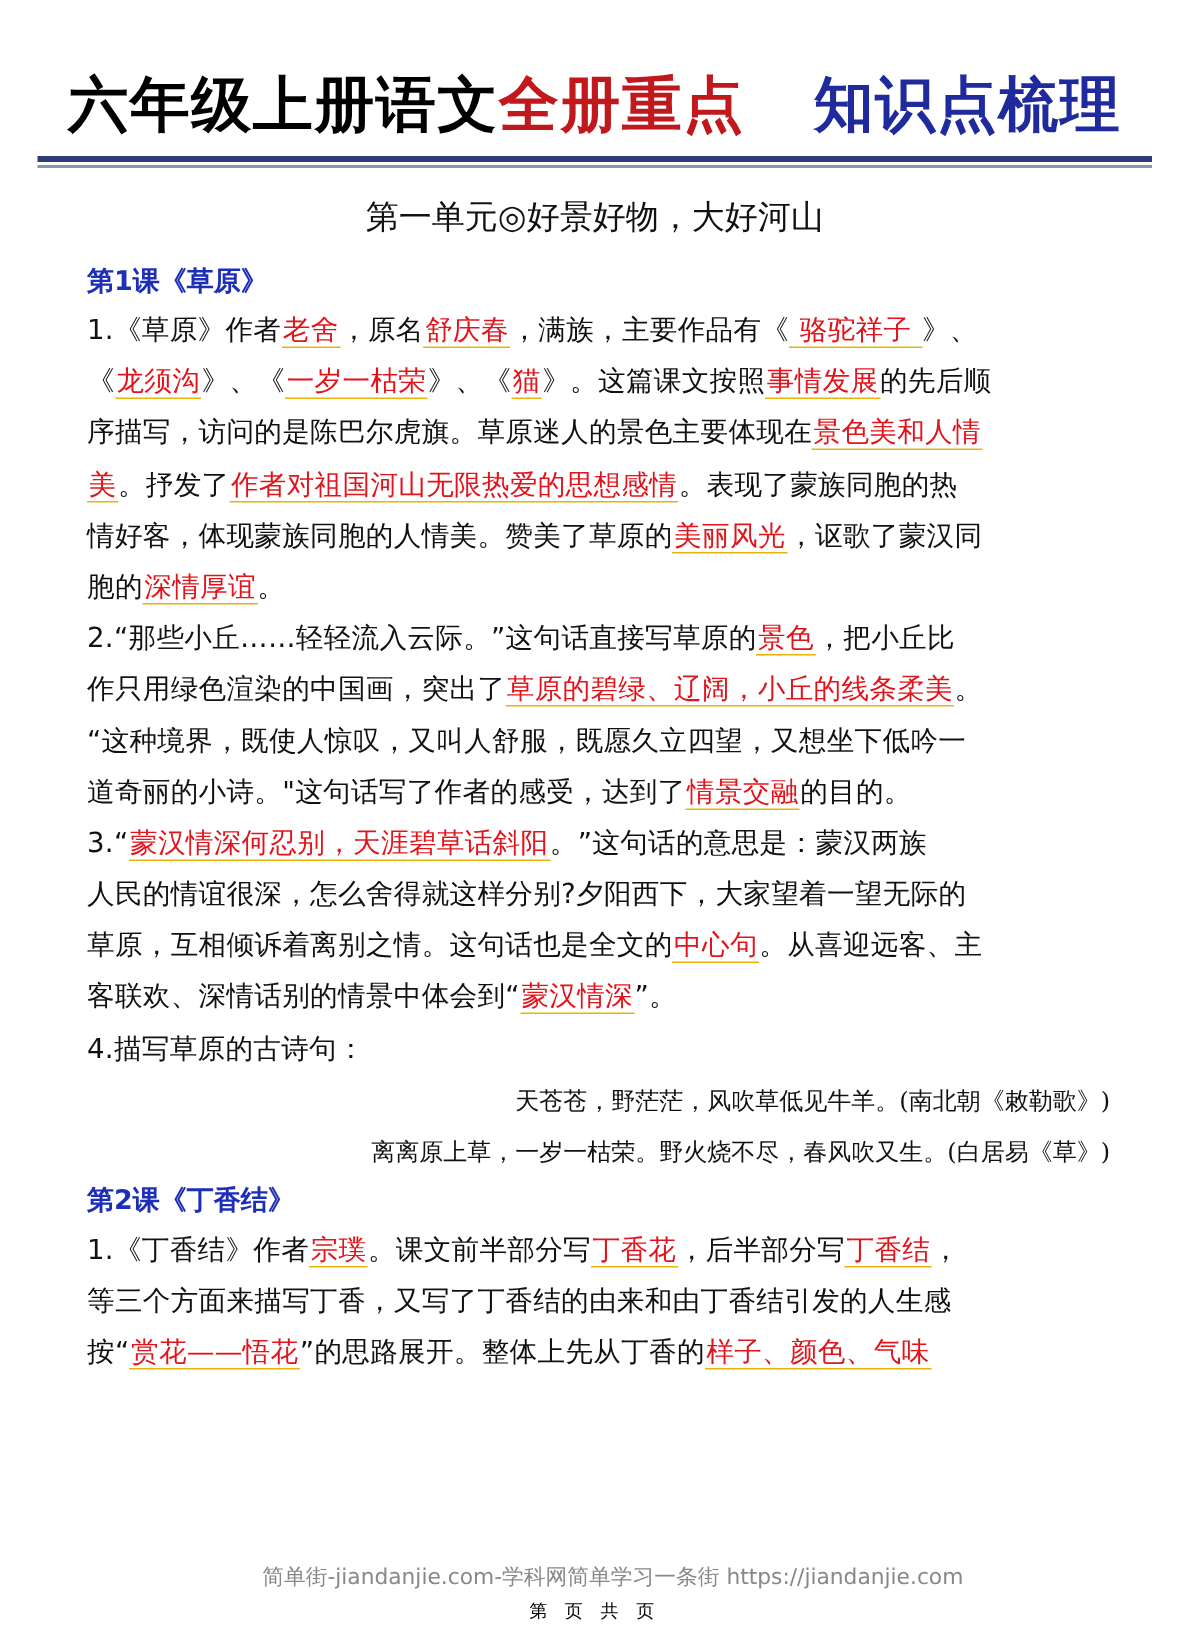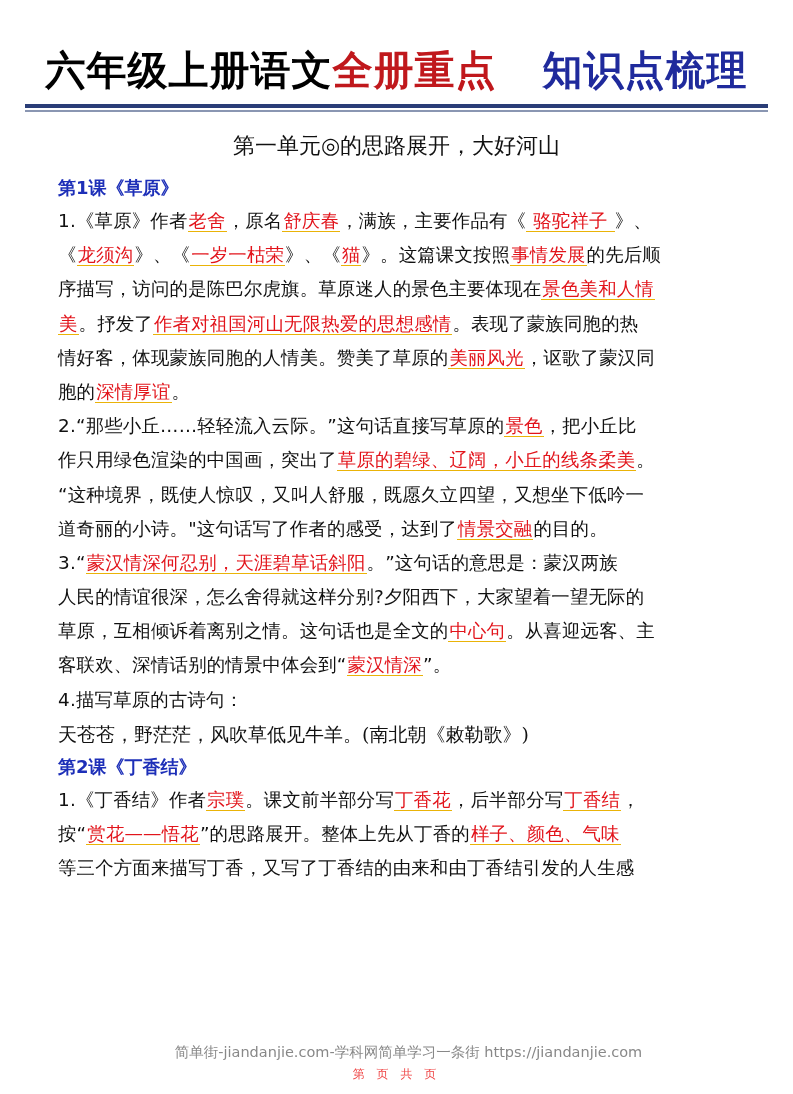--- a/index.html
+++ b/index.html
@@ -11,57 +11,58 @@
   .title .c-black { color: #000; }
   .title .c-red { color: #c0181c; }
   .title .c-blue { color: #1f2a9c; margin-left: 46px; }
   .rule1 { position: absolute; left: 25px; width: 743px; top: 104px; height: 4px; background: #2a3d77; }
   .rule2 { position: absolute; left: 25px; width: 743px; top: 110px; height: 2px; background: #8a96b2; }
   .unit { position: absolute; top: 128px; left: 0; width: 793px; text-align: center;
           font-family: "DejaVu Serif", "Liberation Serif", serif; font-size: 22px; line-height: 36px; color: #111; }
   .content { position: absolute; left: 58px; top: 172px; width: 682px; }
   .lesson { color: #1d2fb8; font-weight: bold; font-size: 18px; line-height: 32px; height: 32px; }
   .line { font-size: 18.4px; line-height: 34.2px; height: 34.2px; white-space: nowrap; letter-spacing: 0.2px; }
-  .poem { font-family: "DejaVu Serif", "Liberation Serif", serif; font-size: 19px; line-height: 34px; height: 34px; white-space: nowrap; }
+  .poem { font-family: "DejaVu Serif", "Liberation Serif", serif; font-size: 16px; line-height: 34px; height: 34px; white-space: nowrap; text-align: right; }
   .hl { color: #e2141b; font-family: "DejaVu Serif", "Liberation Serif", serif;
         border-bottom: 1px solid #eab308; padding: 0 1px; }
   .footer { position: absolute; top: 1042px; left: 12px; width: 793px; text-align: center;
             color: #888; font-size: 14.5px; line-height: 20px; }
   .pager { position: absolute; top: 1066px; left: 0; width: 793px; text-align: center;
-           color: #ef4444; font-size: 12px; letter-spacing: 4px; }
+           color: #000000; font-size: 12px; letter-spacing: 4px; }
 </style>
 </head>
 <body>
 
 <div class="title">
   <span class="c-black">六年级上册语文</span><span class="c-red">全册重点</span><span class="c-blue">知识点梳理</span>
 </div>
 <div class="rule1"></div>
 <div class="rule2"></div>
 
-<div class="unit">第一单元◎的思路展开，大好河山</div>
+<div class="unit">第一单元◎好景好物，大好河山</div>
 
 <div class="content" id="content">
     <div class="lesson">第1课《草原》</div>
     <div class="line"><span>1.《草原》作者</span><span class="hl">老舍</span><span>，原名</span><span class="hl">舒庆春</span><span>，满族，主要作品有《</span><span class="hl"> 骆驼祥子 </span><span>》、</span></div>
     <div class="line"><span>《</span><span class="hl">龙须沟</span><span>》、《</span><span class="hl">一岁一枯荣</span><span>》、《</span><span class="hl">猫</span><span>》。这篇课文按照</span><span class="hl">事情发展</span><span>的先后顺</span></div>
     <div class="line"><span>序描写，访问的是陈巴尔虎旗。草原迷人的景色主要体现在</span><span class="hl">景色美和人情</span></div>
     <div class="line"><span class="hl">美</span><span>。抒发了</span><span class="hl">作者对祖国河山无限热爱的思想感情</span><span>。表现了蒙族同胞的热</span></div>
     <div class="line"><span>情好客，体现蒙族同胞的人情美。赞美了草原的</span><span class="hl">美丽风光</span><span>，讴歌了蒙汉同</span></div>
     <div class="line"><span>胞的</span><span class="hl">深情厚谊</span><span>。</span></div>
     <div class="line"><span>2.“那些小丘……轻轻流入云际。”这句话直接写草原的</span><span class="hl">景色</span><span>，把小丘比</span></div>
     <div class="line"><span>作只用绿色渲染的中国画，突出了</span><span class="hl">草原的碧绿、辽阔，小丘的线条柔美</span><span>。</span></div>
     <div class="line"><span>“这种境界，既使人惊叹，又叫人舒服，既愿久立四望，又想坐下低吟一</span></div>
     <div class="line"><span>道奇丽的小诗。"这句话写了作者的感受，达到了</span><span class="hl">情景交融</span><span>的目的。</span></div>
     <div class="line"><span>3.“</span><span class="hl">蒙汉情深何忍别，天涯碧草话斜阳</span><span>。”这句话的意思是：蒙汉两族</span></div>
     <div class="line"><span>人民的情谊很深，怎么舍得就这样分别?夕阳西下，大家望着一望无际的</span></div>
     <div class="line"><span>草原，互相倾诉着离别之情。这句话也是全文的</span><span class="hl">中心句</span><span>。从喜迎远客、主</span></div>
     <div class="line"><span>客联欢、深情话别的情景中体会到“</span><span class="hl">蒙汉情深</span><span>”。</span></div>
     <div class="line"><span>4.描写草原的古诗句：</span></div>
     <div class="poem">天苍苍，野茫茫，风吹草低见牛羊。(南北朝《敕勒歌》)</div>
+    <div class="poem">离离原上草，一岁一枯荣。野火烧不尽，春风吹又生。(白居易《草》)</div>
     <div class="lesson">第2课《丁香结》</div>
     <div class="line"><span>1.《丁香结》作者</span><span class="hl">宗璞</span><span>。课文前半部分写</span><span class="hl">丁香花</span><span>，后半部分写</span><span class="hl">丁香结</span><span>，</span></div>
+    <div class="line"><span>等三个方面来描写丁香，又写了丁香结的由来和由丁香结引发的人生感</span></div>
     <div class="line"><span>按“</span><span class="hl">赏花——悟花</span><span>”的思路展开。整体上先从丁香的</span><span class="hl">样子、颜色、气味</span></div>
-    <div class="line"><span>等三个方面来描写丁香，又写了丁香结的由来和由丁香结引发的人生感</span></div>
   </div>
 
 <div class="footer">简单街-jiandanjie.com-学科网简单学习一条街 https://jiandanjie.com</div>
 <div class="pager">第 页 共 页</div>
 
 </body></html>

